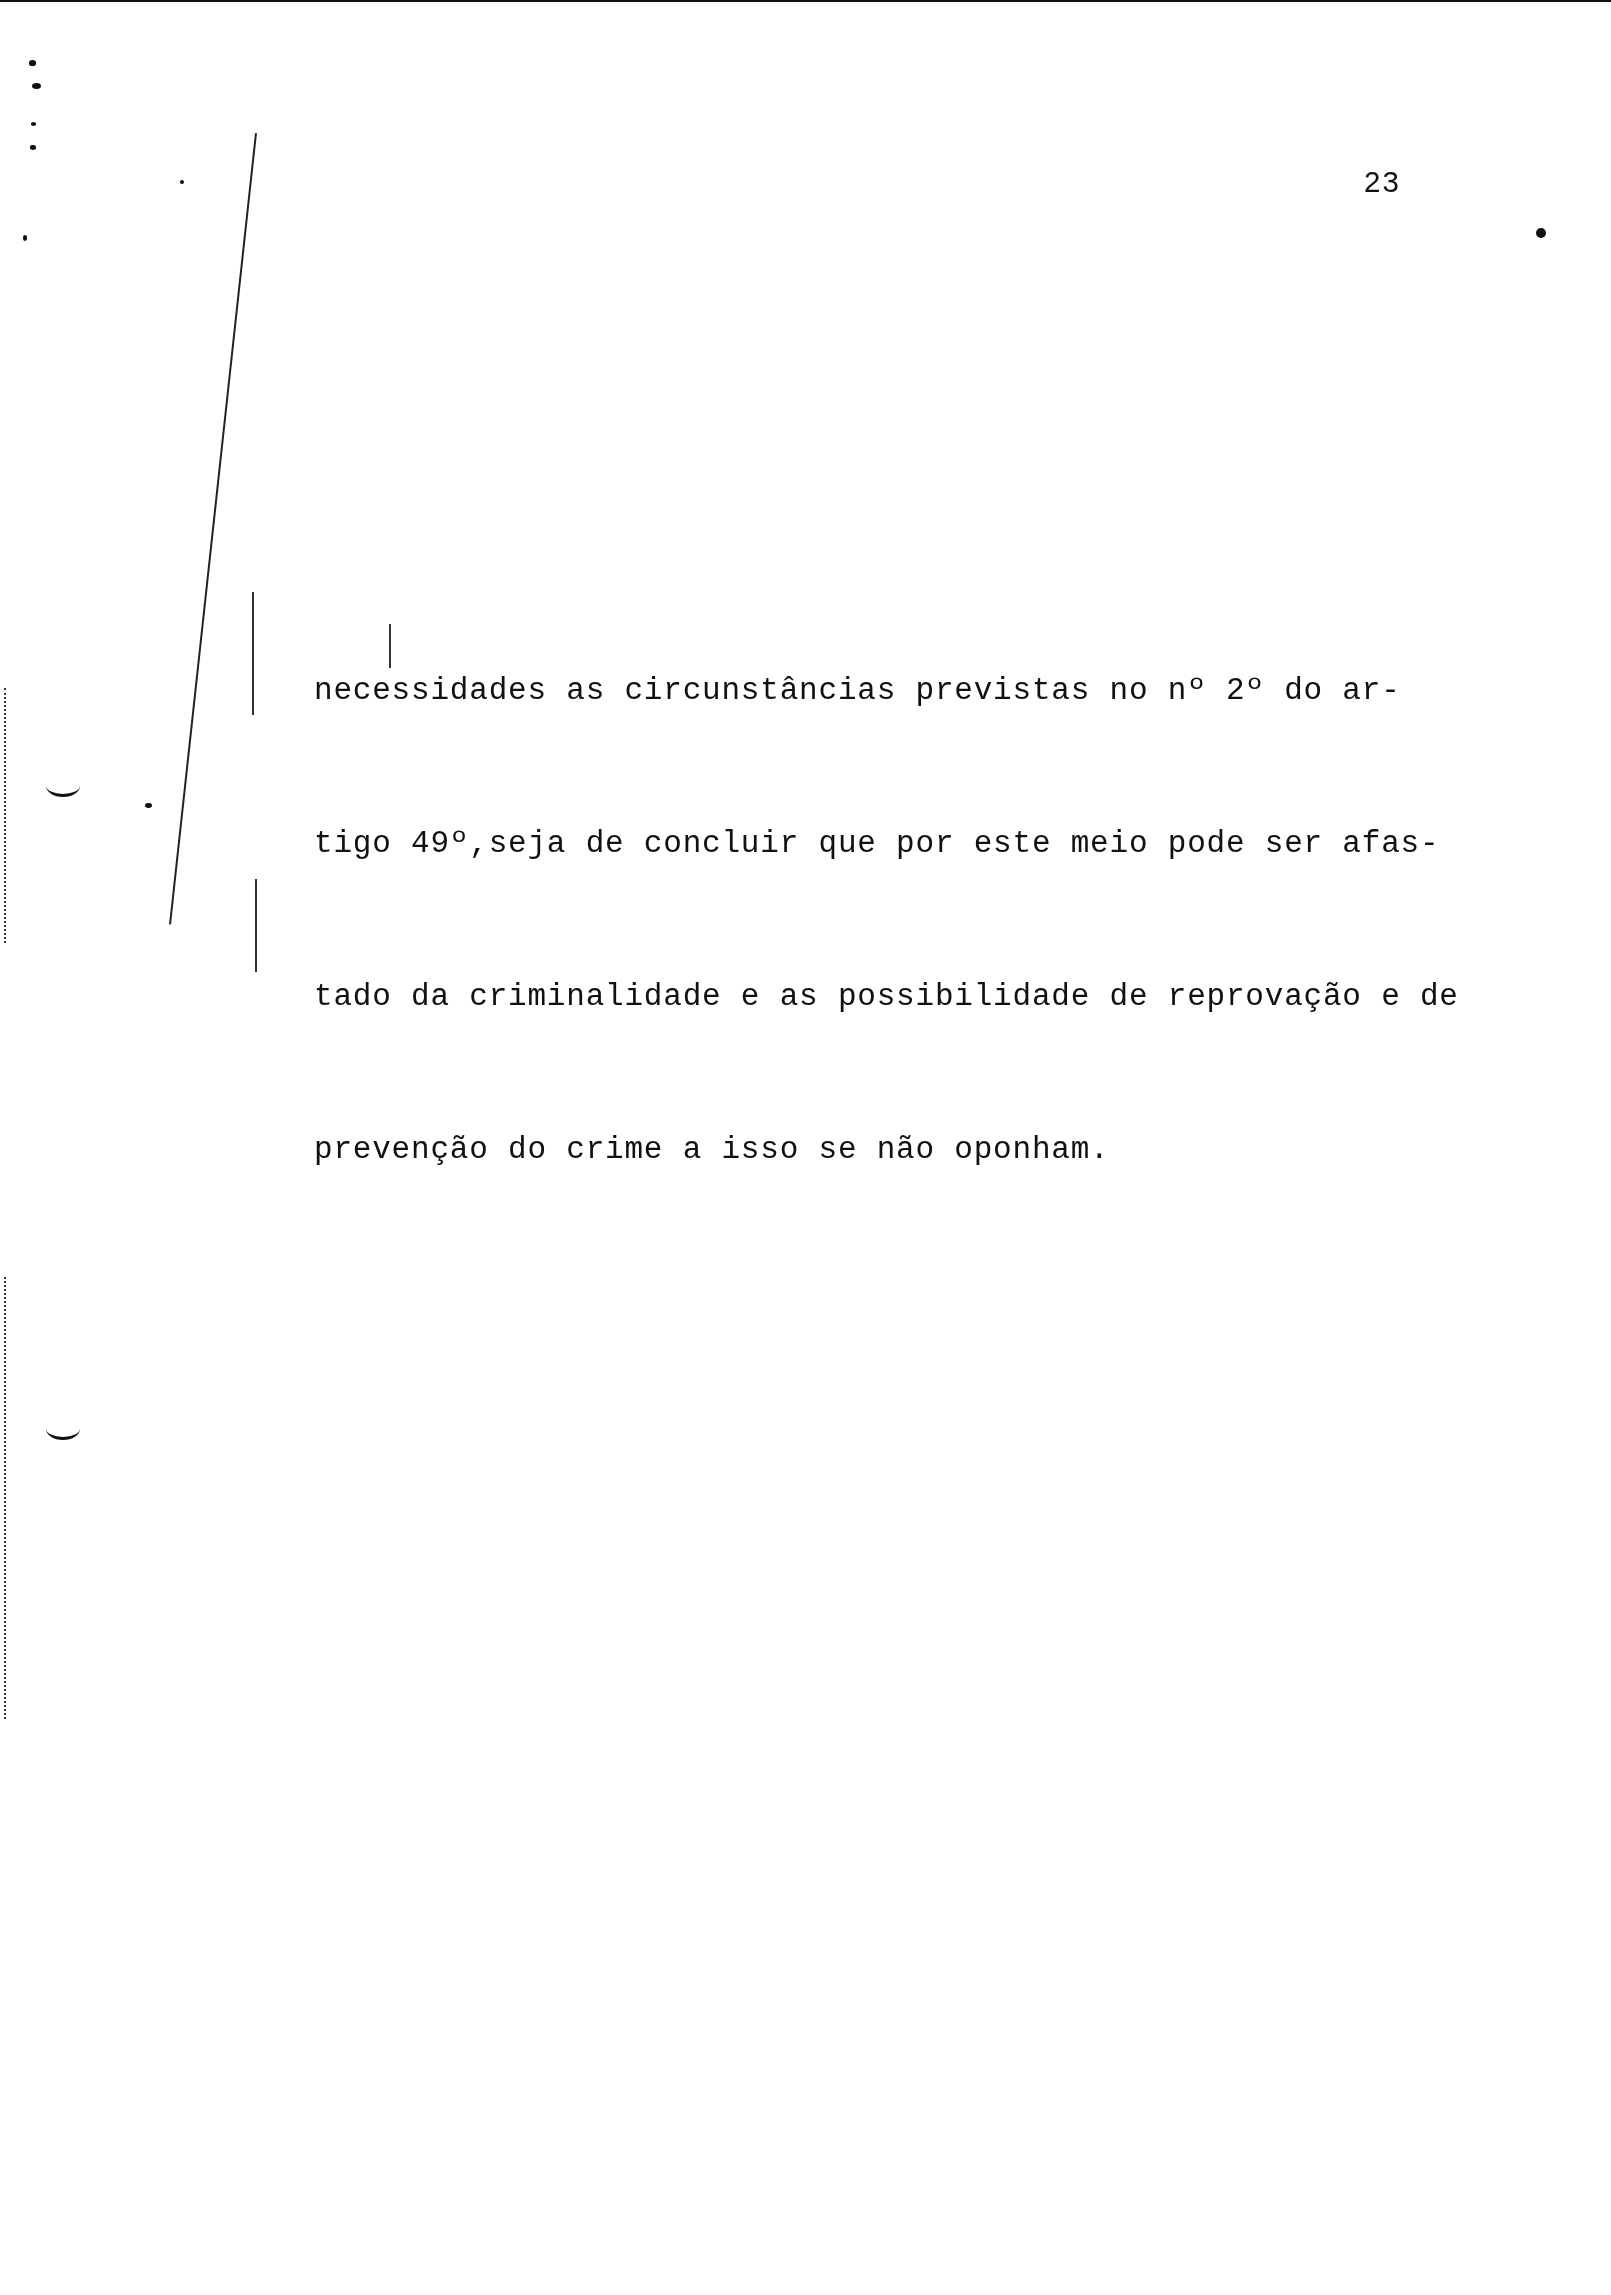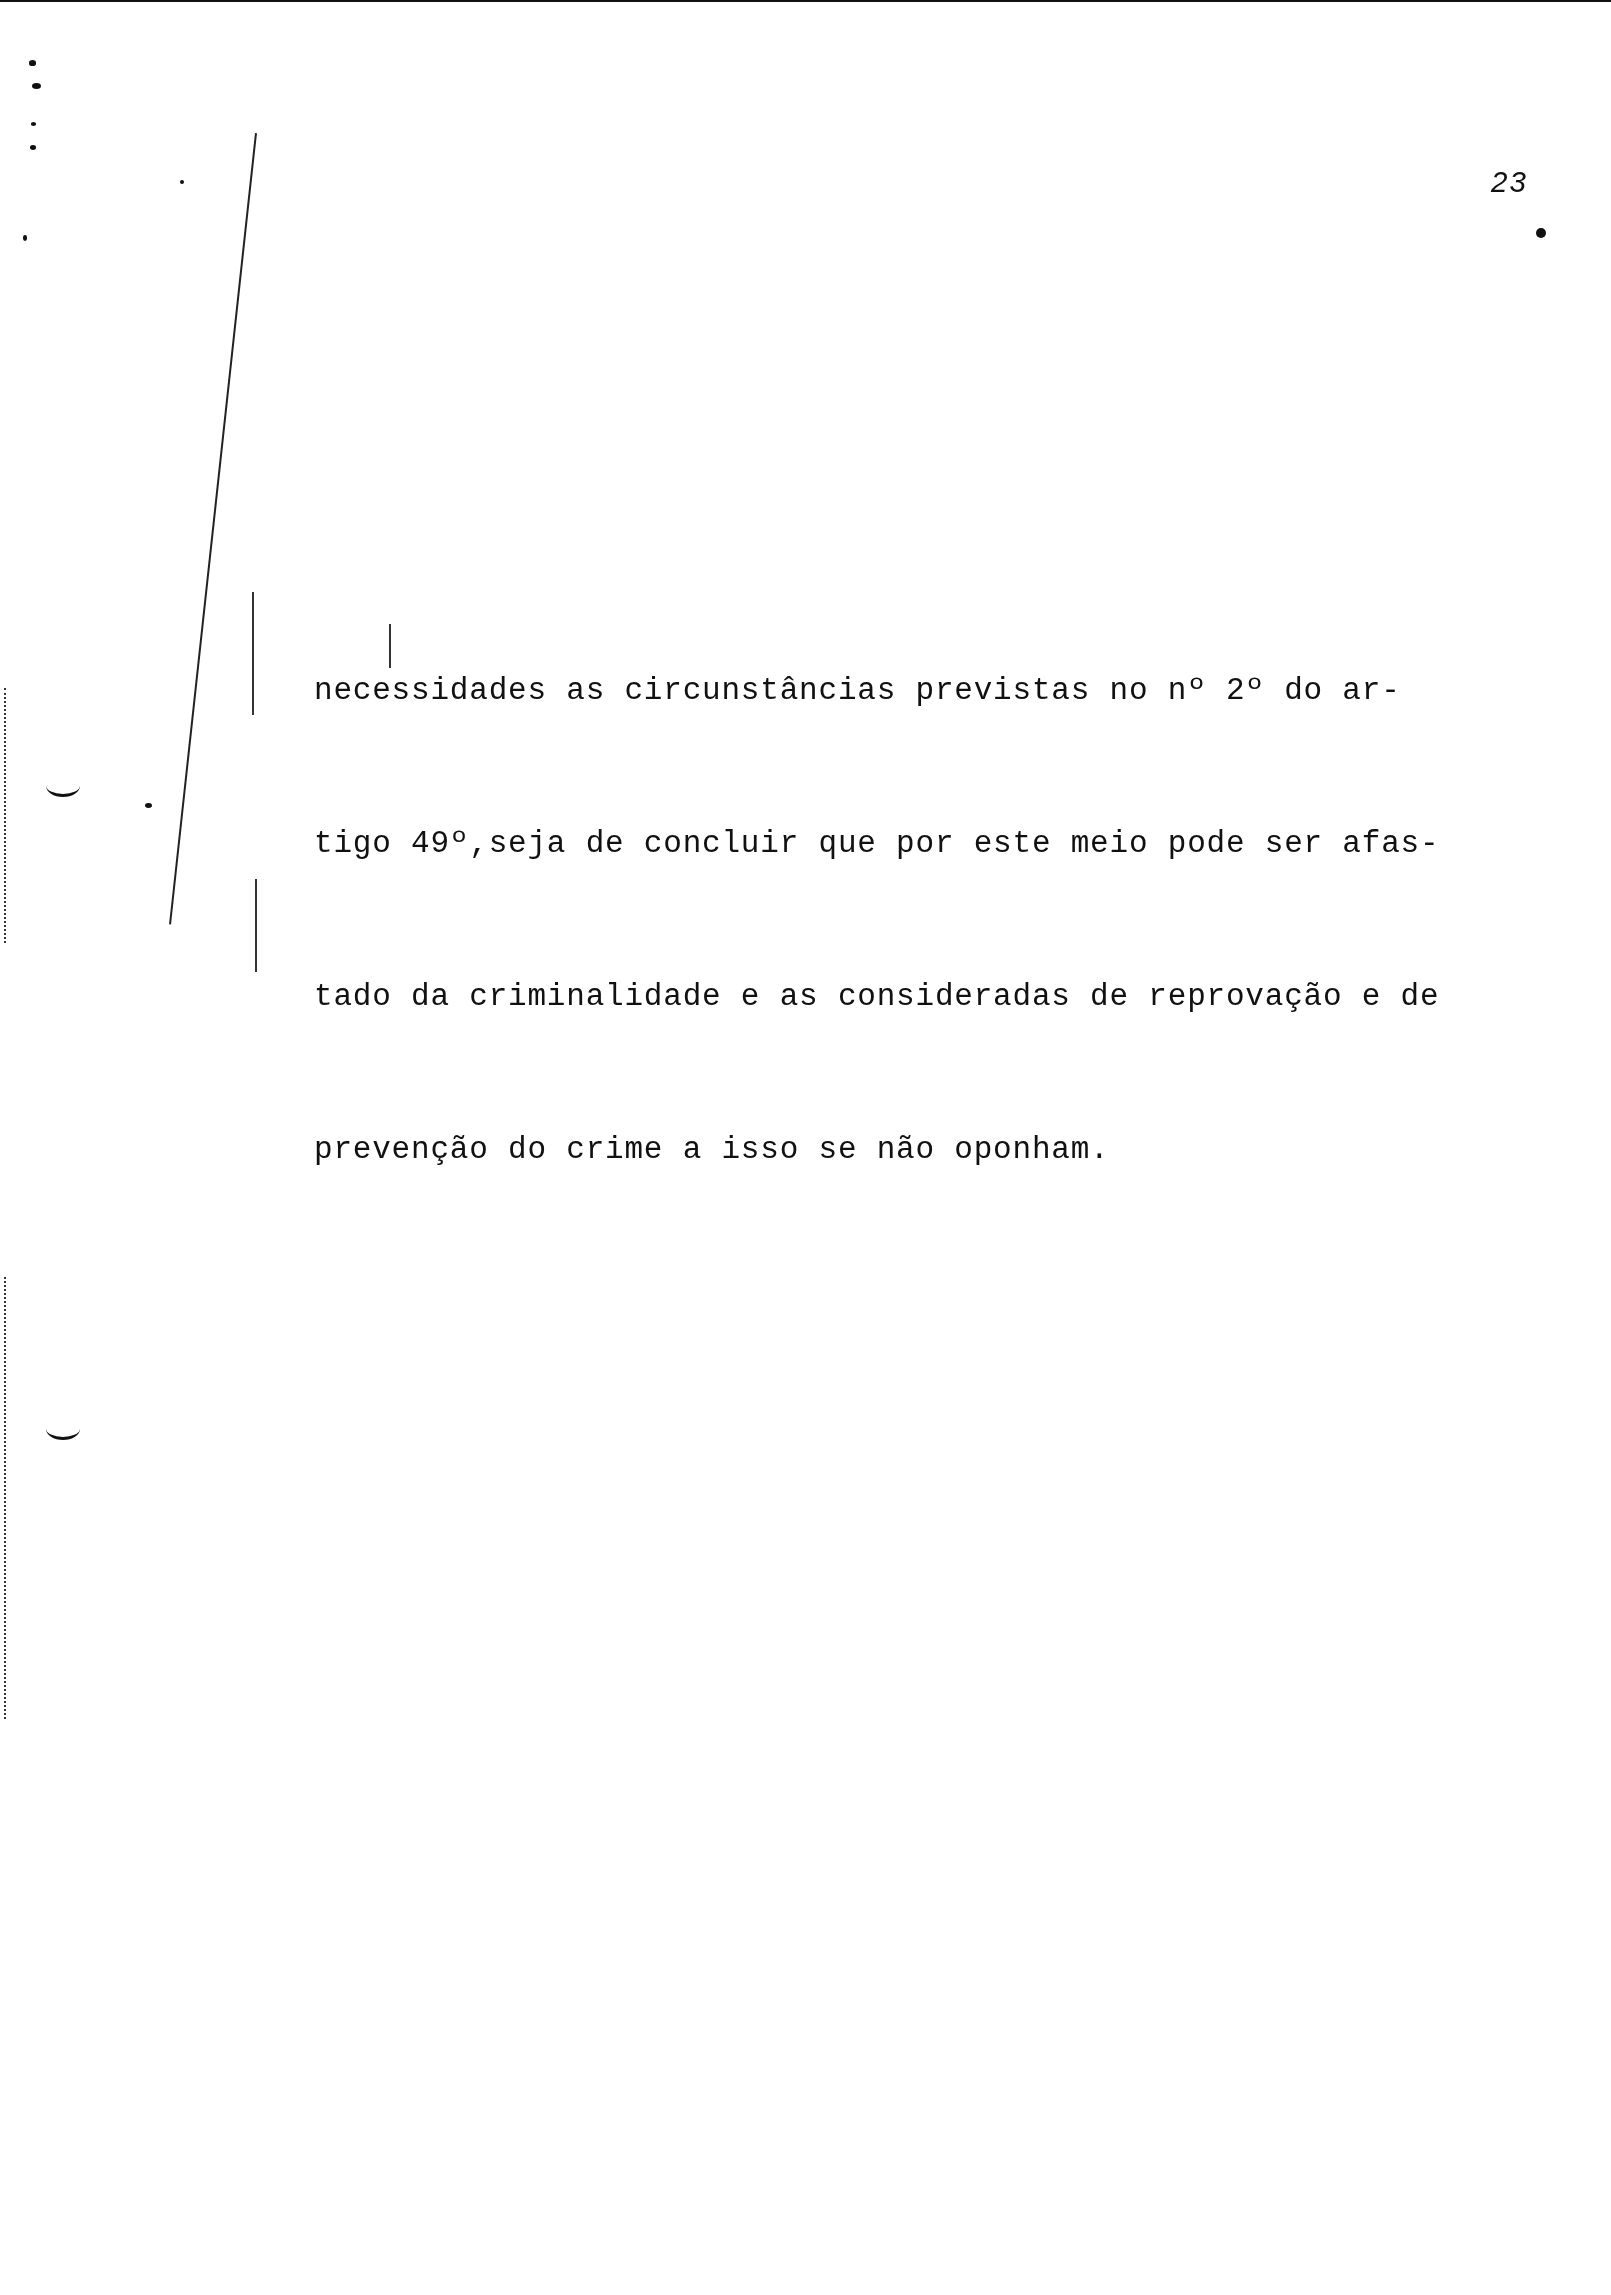--- a/index.html
+++ b/index.html
@@ -59,26 +59,25 @@
       border-radius: 0 0 50% 50%;
     }
     .dash-col {
       position: absolute;
       left: 3.9px;
       width: 2px;
       border-left: 2px dotted #333;
     }
     .page-number {
       position: absolute;
-      left: 1491px;
+      left: 1364px;
       top: 165px;
       font-family: "Liberation Sans", sans-serif;
       font-size: 29.5px;
       letter-spacing: 2px;
-      font-style: italic;
     }
     .body-text {
       position: absolute;
       left: 314px;
       top: 410px;
       width: 1209px;
       font-size: 31px;
       line-height: 51px;
       letter-spacing: 0.8px;
       white-space: pre;
@@ -114,21 +113,21 @@
   <div class="dash-col" style="top:688px;height:255px;"></div>
   <div class="dash-col" style="top:1277px;height:442px;"></div>
 
   <div class="page-number">23</div>
 
   <div class="body-text">
 
     <div>
       <span class="line">necessidades as circunstâncias previstas no nº 2º do ar-</span>
       <span class="line">tigo 49º,seja de concluir que por este meio pode ser afas-</span>
-      <span class="line">tado da criminalidade e as consideradas de reprovação e de</span>
+      <span class="line">tado da criminalidade e as possibilidade de reprovação e de</span>
       <span class="line">prevenção do crime a isso se não oponham.</span>
     </div>
 
 
     <span class="spacer"></span>
 
     
 
     
 

